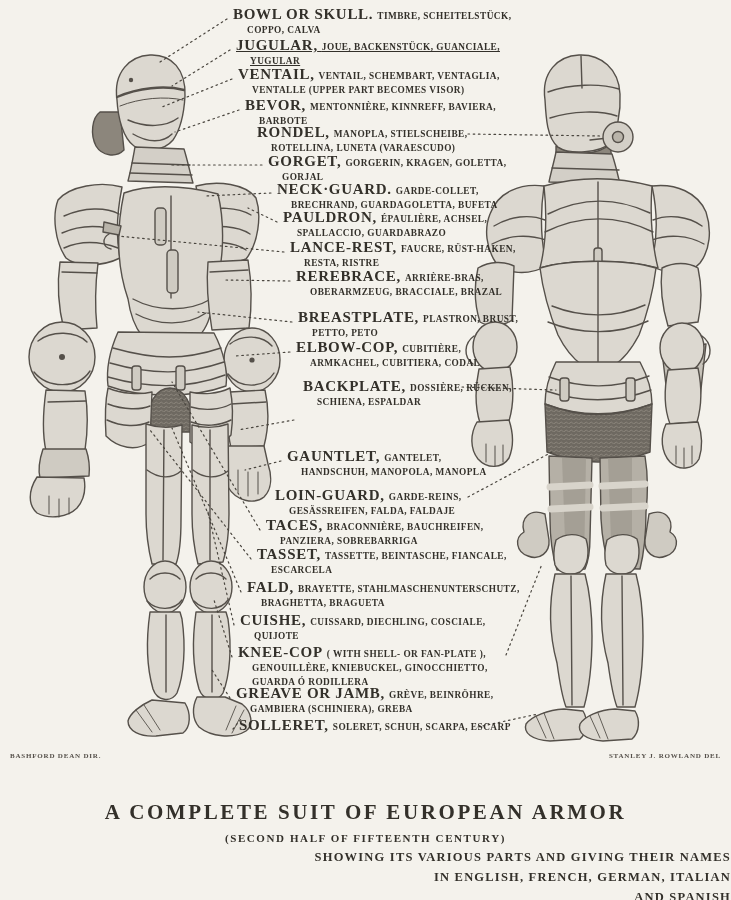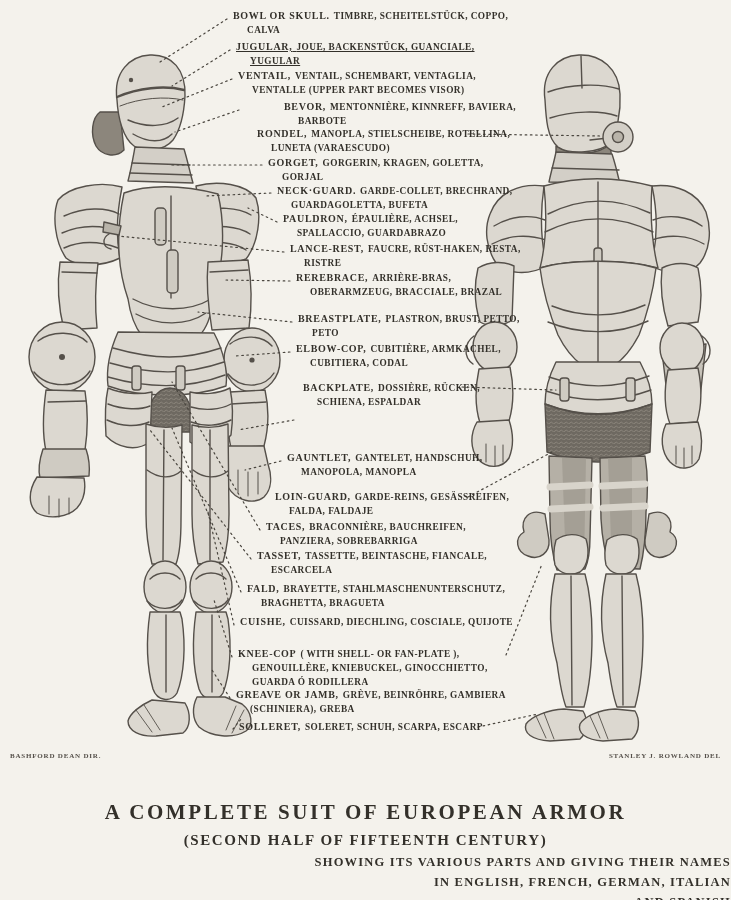--- a/index.html
+++ b/index.html
@@ -17,38 +17,38 @@
   #plate{position:absolute;inset:0;width:731px;height:900px;}
   #art{position:absolute;left:0;top:0;width:731px;height:900px;}
   #labels-layer{position:absolute;left:0;top:0;width:731px;height:900px;}
   .label{
     position:absolute;
     padding-left:14px;text-indent:-14px;
     line-height:12px;
     color:var(--ink);
   }
   .term{
-    font-size:10px;font-weight:700;letter-spacing:0.7px;
+    font-size:15px;font-weight:700;letter-spacing:0.7px;
   }
   .syn{
     font-size:9.3px;font-weight:700;letter-spacing:0.45px;
   }
   .credit{
     position:absolute;top:752px;
     font-size:7px;font-weight:700;letter-spacing:0.8px;
     color:#55504a;
   }
   #credit-left{left:10px;}
   #credit-right{right:10px;text-align:left;}
   #title-block{
     position:absolute;left:0;top:800px;width:731px;
     text-align:center;color:var(--ink);
   }
   #title-block .t1{font-size:21px;font-weight:700;letter-spacing:2.6px;margin:0 0 7px 0;}
-  #title-block .t2{font-size:15px;font-weight:700;letter-spacing:1.6px;margin:0 0 6px 0;}
+  #title-block .t2{font-size:11px;font-weight:700;letter-spacing:1.6px;margin:0 0 6px 0;}
   #title-block .t3{font-size:12.5px;font-weight:700;letter-spacing:1.2px;margin:0 0 5px 0;text-align:right;}
   .leader{stroke:#4a463f;stroke-width:1.2;stroke-dasharray:1.6 3.6;fill:none;stroke-linecap:round;}
 </style>
 </head>
 <body>
 
 <div id="plate">
 
   <svg id="art" viewBox="0 0 731 900" xmlns="http://www.w3.org/2000/svg">
     <defs>
@@ -234,21 +234,21 @@
         <line x1="230" y1="698" x2="212" y2="670" class="leader"></line>
         <line x1="233" y1="729" x2="242" y2="718" class="leader"></line>
         <line x1="478" y1="727" x2="538" y2="714" class="leader"></line>
       </g>
   </svg>
 
   <div id="labels-layer">
       <div class="label" style="left: 233px; top: 8px; width: 272px;"><span class="term">BOWL OR SKULL.</span> <span class="syn">TIMBRE, SCHEITELSTÜCK, COPPO, CALVA</span></div>
       <div class="label" style="left: 236px; top: 39px; width: 268px; text-decoration: underline;"><span class="term">JUGULAR,</span> <span class="syn">JOUE, BACKENSTÜCK, GUANCIALE, YUGULAR</span></div>
       <div class="label" style="left: 238px; top: 68px; width: 268px;"><span class="term">VENTAIL,</span> <span class="syn">VENTAIL, SCHEMBART, VENTAGLIA, VENTALLE (UPPER PART BECOMES VISOR)</span></div>
-      <div class="label" style="left: 245px; top: 99px; width: 262px; margin-left: 39px;"><span class="term">BEVOR,</span> <span class="syn">MENTONNIÈRE, KINNREFF, BAVIERA, BARBOTE</span></div>
+      <div class="label" style="left: 245px; top: 99px; width: 262px;"><span class="term">BEVOR,</span> <span class="syn">MENTONNIÈRE, KINNREFF, BAVIERA, BARBOTE</span></div>
       <div class="label" style="left: 257px; top: 126px; width: 250px;"><span class="term">RONDEL,</span> <span class="syn">MANOPLA, STIELSCHEIBE, ROTELLINA, LUNETA (VARAESCUDO)</span></div>
       <div class="label" style="left: 268px; top: 155px; width: 240px;"><span class="term">GORGET,</span> <span class="syn">GORGERIN, KRAGEN, GOLETTA, GORJAL</span></div>
       <div class="label" style="left: 277px; top: 183px; width: 232px;"><span class="term">NECK·GUARD.</span> <span class="syn">GARDE-COLLET, BRECHRAND, GUARDAGOLETTA, BUFETA</span></div>
       <div class="label" style="left: 283px; top: 211px; width: 226px;"><span class="term">PAULDRON,</span> <span class="syn">ÉPAULIÈRE, ACHSEL, SPALLACCIO, GUARDABRAZO</span></div>
       <div class="label" style="left: 290px; top: 241px; width: 219px;"><span class="term">LANCE-REST,</span> <span class="syn">FAUCRE, RÜST-HAKEN, RESTA, RISTRE</span></div>
       <div class="label" style="left: 296px; top: 270px; width: 213px;"><span class="term">REREBRACE,</span> <span class="syn">ARRIÈRE-BRAS, OBERARMZEUG, BRACCIALE, BRAZAL</span></div>
       <div class="label" style="left: 298px; top: 311px; width: 211px;"><span class="term">BREASTPLATE,</span> <span class="syn">PLASTRON, BRUST, PETTO, PETO</span></div>
       <div class="label" style="left: 303px; top: 380px; width: 206px;"><span class="term">BACKPLATE,</span> <span class="syn">DOSSIÈRE, RÜCKEN, SCHIENA, ESPALDAR</span></div>
       <div class="label" style="left: 296px; top: 341px; width: 213px;"><span class="term">ELBOW-COP,</span> <span class="syn">CUBITIÈRE, ARMKACHEL, CUBITIERA, CODAL</span></div>
       <div class="label" style="left: 287px; top: 450px; width: 210px;"><span class="term">GAUNTLET,</span> <span class="syn">GANTELET, HANDSCHUH, MANOPOLA, MANOPLA</span></div>

